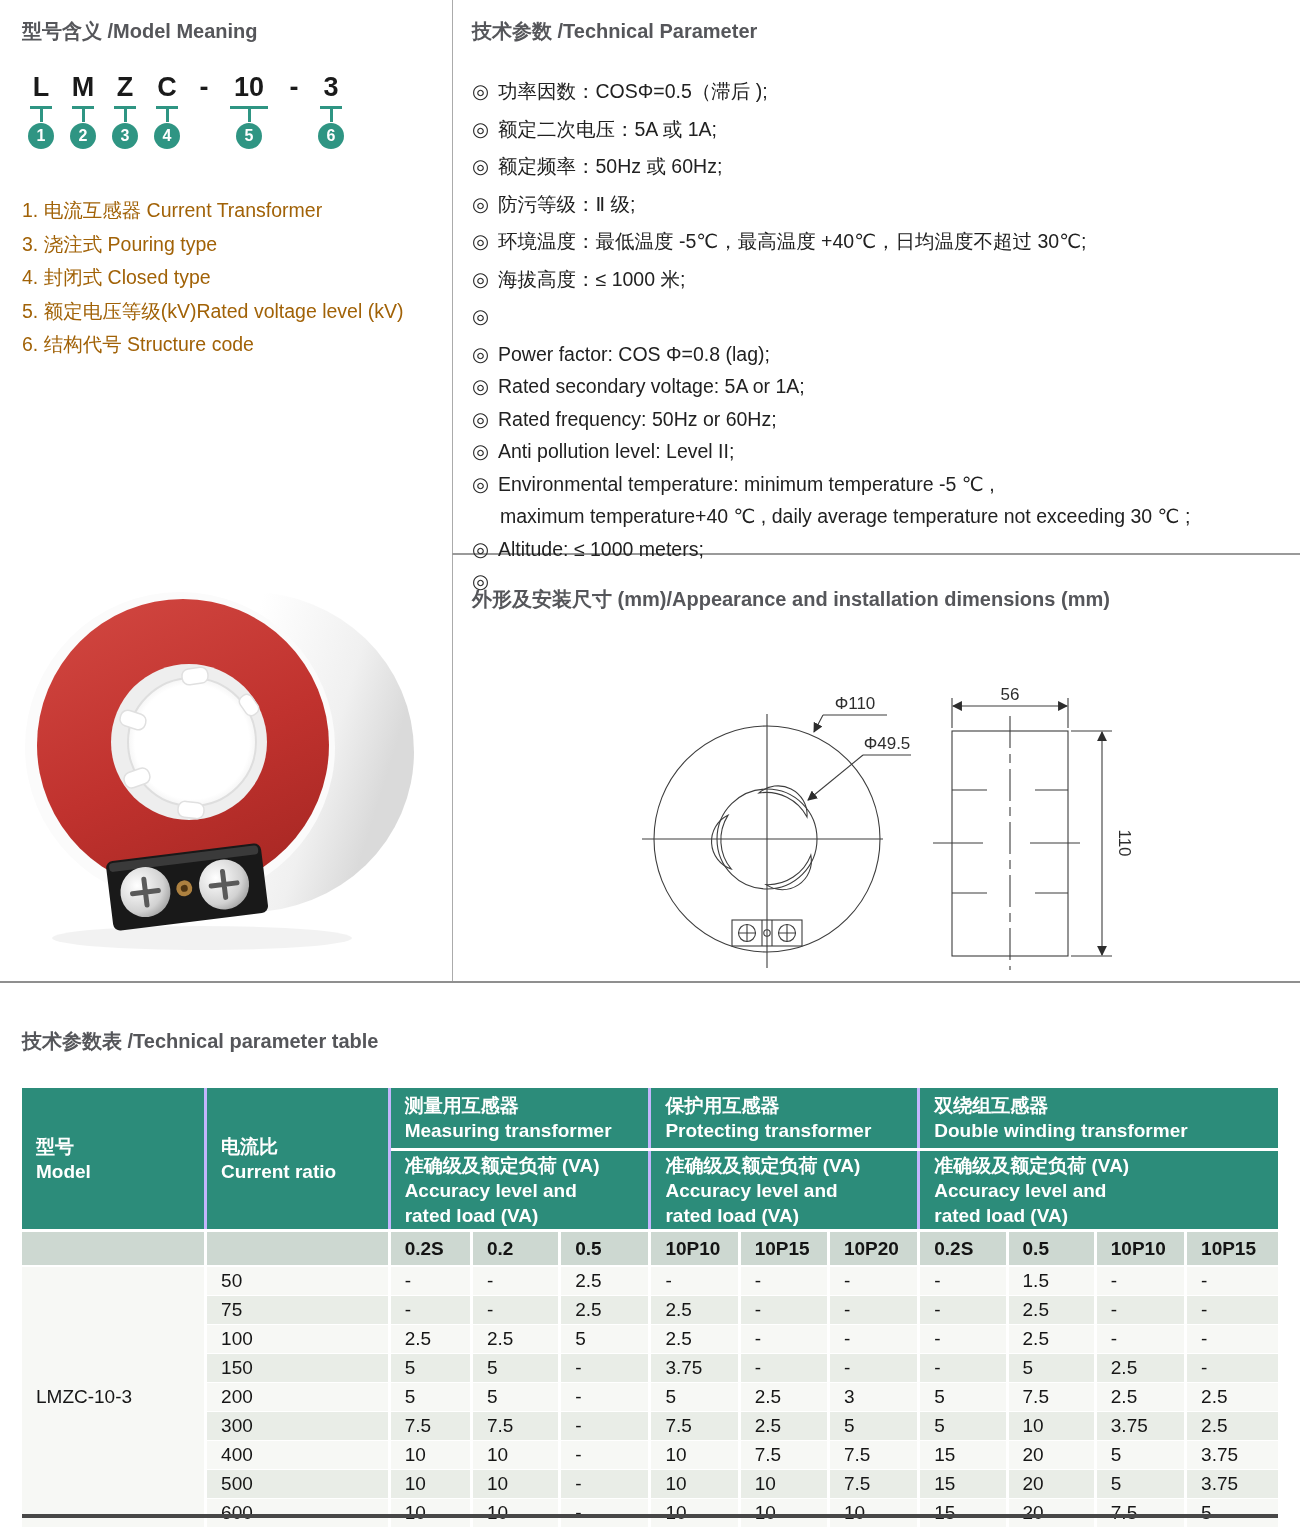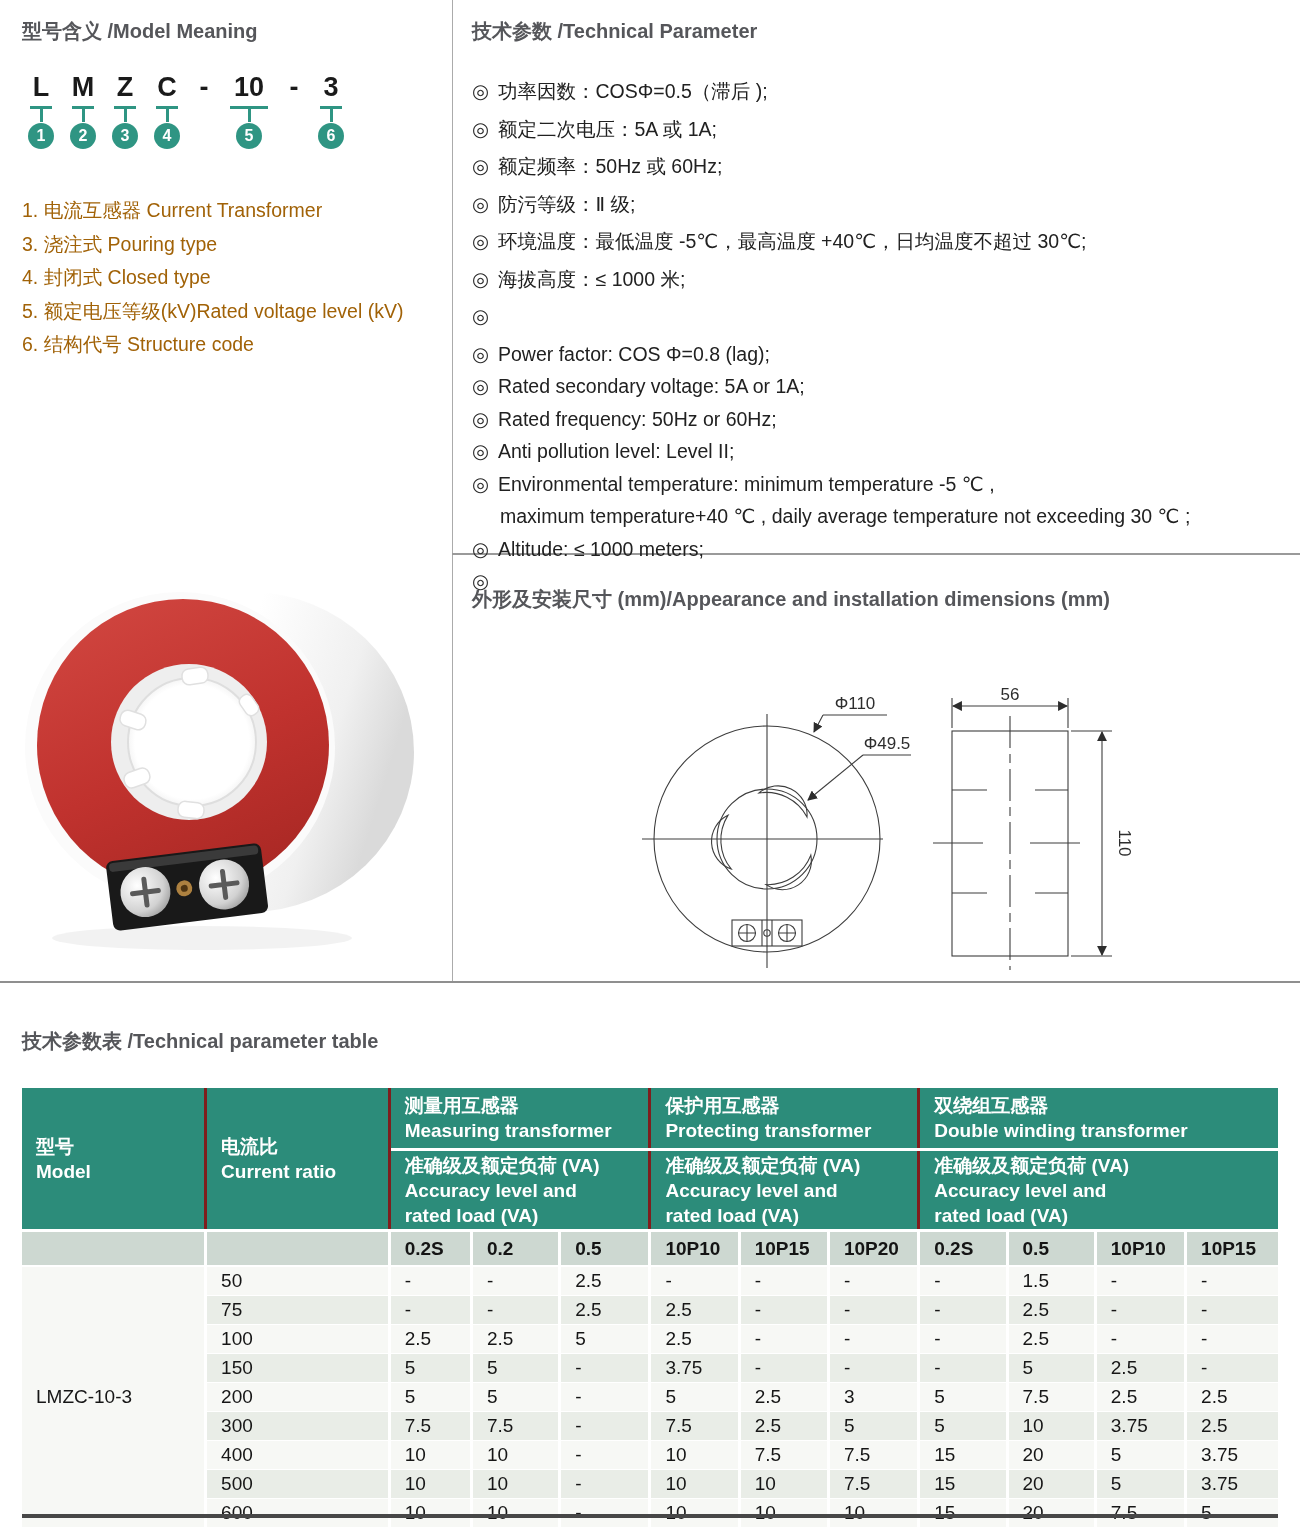--- a/index.html
+++ b/index.html
@@ -42,21 +42,21 @@
   
   #photo{position:absolute;left:12px;top:556px;width:414px;height:410px;}
 
   
   #drawing{position:absolute;left:615px;top:643px;width:675px;height:332px;margin-top:35px;}
   #drawing text{font-family:"Liberation Sans","DejaVu Sans",sans-serif;font-size:17px;fill:#2d2d2d;}
 
   
   #param-table{position:absolute;left:22px;top:1088px;width:1256px;border-collapse:collapse;table-layout:fixed;}
   #param-table th,#param-table td{padding:0 0 0 14px;text-align:left;vertical-align:middle;font-size:19px;}
-  thead th{background:#2c8c7a;color:#ffffff;font-weight:bold;border-right:3px solid #7f1d1d;border-bottom:3px solid #fff;}
+  thead th{background:#2c8c7a;color:#ffffff;font-weight:bold;border-right:3px solid #c4b5fd;border-bottom:3px solid #fff;}
   th.group-cell{height:60px;}
   th.acc-cell{height:78px;}
   .h-line{line-height:25px;white-space:nowrap;}
   tr.subheader th{background:#cdd8d1;color:#141414;font-weight:bold;height:33px;border-right:3px solid #fff;border-bottom:2px solid #fff;}
   tbody td{height:28px;border-right:3px solid #fff;border-bottom:1px solid #fff;color:#161616;}
   tbody tr:nth-child(odd) td{background:#f7f8f5;}
   tbody tr:nth-child(even) td{background:#e9ede7;}
   td.ratio-cell{padding-left:56px;}
   td.model-cell{background:#f8f9f6;padding-left:56px;font-size:20px;}
   #param-table .last-col{border-right:none;}

